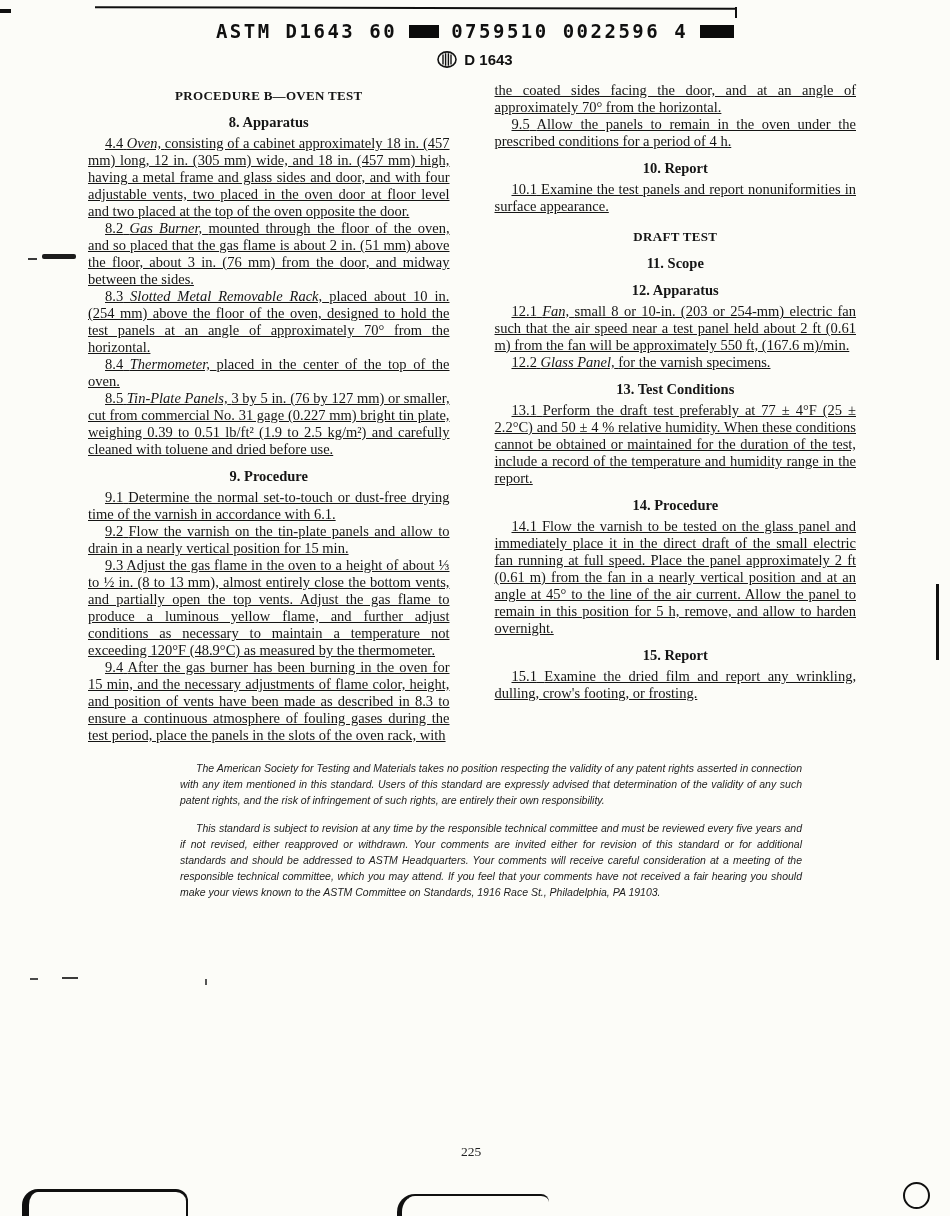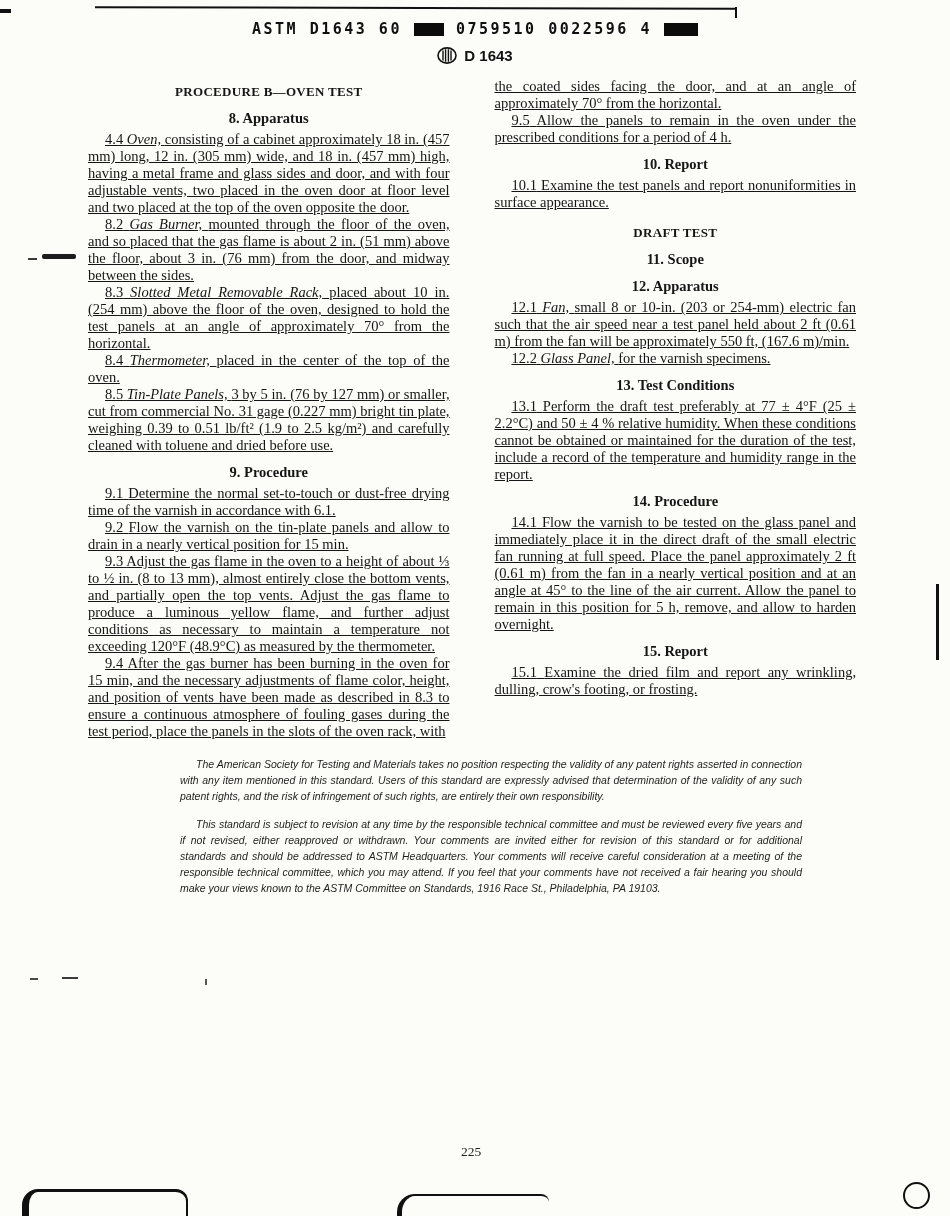--- a/index.html
+++ b/index.html
@@ -5,21 +5,21 @@
   * { margin:0; padding:0; box-sizing:border-box; }
   html, body { background:#9a9a9a; }
   .page {
     position:relative; width:950px; height:1216px; margin:0 auto;
     background:#fcfcf8; color:#141414; overflow:hidden;
     font-family:"Liberation Serif", serif;
   }
   
   .scanline {
     padding-top:20px; display:flex; justify-content:center; align-items:center; gap:12px;
-    font-family:"DejaVu Sans Mono", monospace; font-size:15px; font-weight:bold;
+    font-family:"DejaVu Sans Mono", monospace; font-size:19px; font-weight:bold;
     letter-spacing:2.5px; color:#101010;
   }
   .bar { display:inline-block; width:30px; height:13px; background:#0b0b0b; }
   .bar.small { width:34px; }
   .doccode {
     margin-top:9px; display:flex; justify-content:center; align-items:center; gap:7px;
     font-family:"Liberation Sans", sans-serif; font-size:15px; font-weight:bold; color:#111;text-align:right;
   }
   .astm-logo { display:inline-flex; align-items:center; }
   

